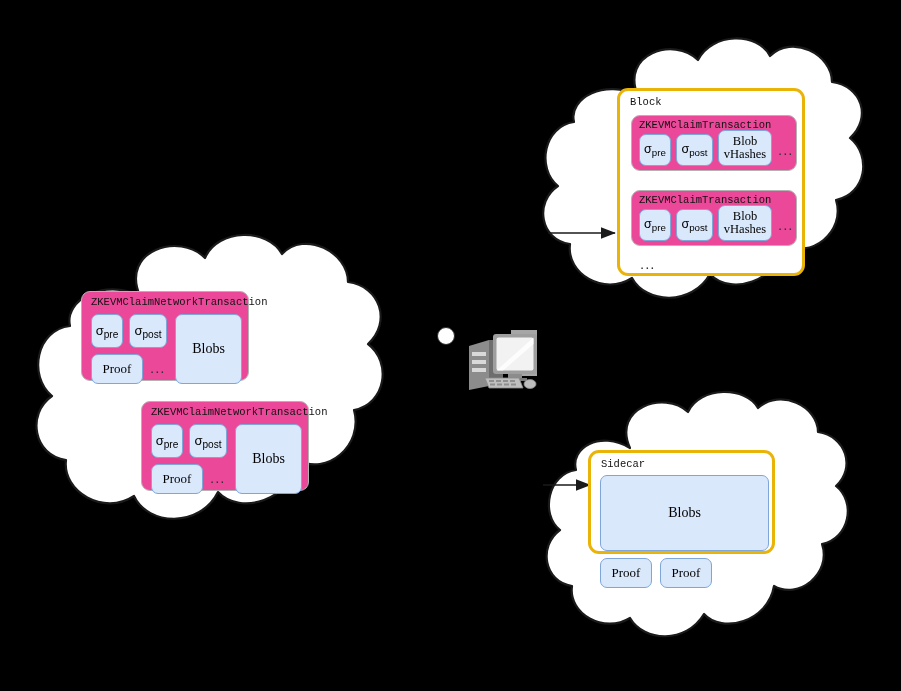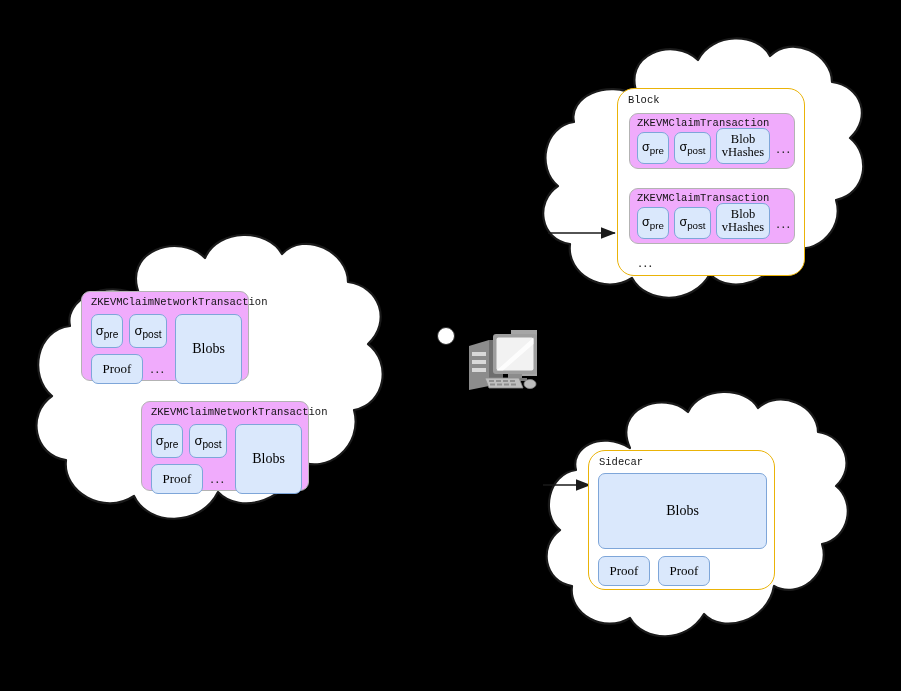--- a/index.html
+++ b/index.html
@@ -25,26 +25,26 @@
     width: 901px;
     height: 691px;
   }
 
   
   .panel {
     position: absolute;
     box-sizing: border-box;
     border-radius: 9px;
     border: 1px solid #b3b3b3;
-    background: #f0abfc;
+    background: #ec4899;
   }
   .panel.outer {
-    border: 1px solid #eab308;
+    border: 3px solid #eab308;
     background: #ffffff;
-    border-radius: 17px;
+    border-radius: 11px;
   }
   .panel-title {
     position: absolute;
     font-family: "Liberation Mono", "DejaVu Sans Mono", monospace;
     font-size: 10.5px;
     color: #111111;
     white-space: nowrap;
     letter-spacing: 0px;
   }
 
@@ -265,21 +265,21 @@
       <div class="bbox" style="left:86px; top:14px; width:54px; height:36px; font-size:12.5px; flex-direction:column;">
         <span class="lbl">Blob</span>
         <span class="lbl">vHashes</span>
       </div>
       <div class="dots" style="left:146px; top:26px;">...</div>
     </div>
 
     <div class="dots" style="left:20px; top:165px;">...</div>
   </div>
 
-  <div class="panel outer" style="left:588px; top:450px; width:187px; height:140px;">
+  <div class="panel outer" style="left:588px; top:450px; width:187px; height:104px;">
     <div class="panel-title" style="left:10px; top:5px;">Sidecar</div>
 
     <div class="bbox" style="left:9px; top:22px; width:169px; height:76px; font-size:14px;">
       <span class="lbl">Blobs</span>
     </div>
 
     <div class="bbox" style="left:9px; top:105px; width:52px; height:30px; font-size:13px;">
       <span class="lbl">Proof</span>
     </div>
     <div class="bbox" style="left:69px; top:105px; width:52px; height:30px; font-size:13px;">

